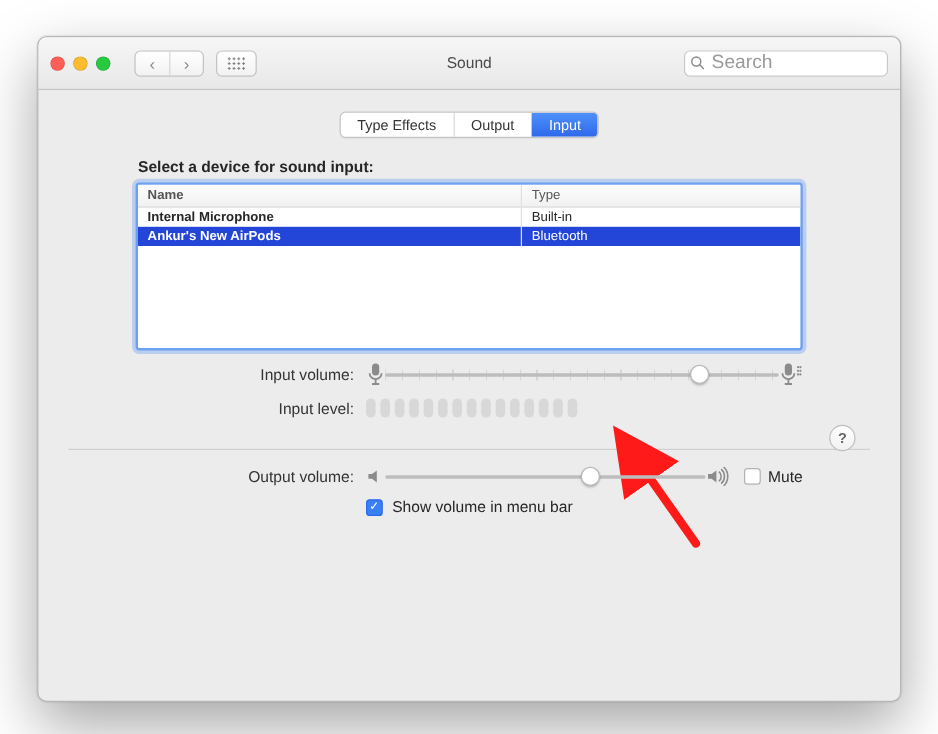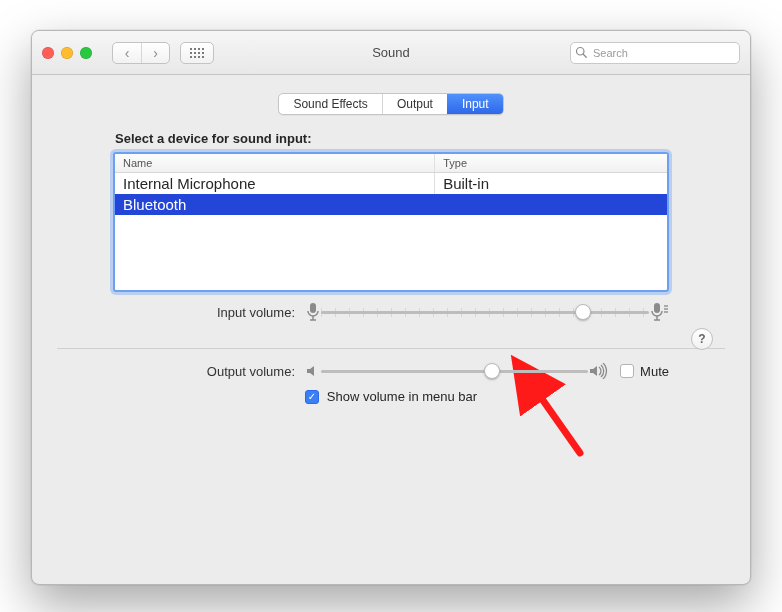--- a/index.html
+++ b/index.html
@@ -50,44 +50,44 @@
   .dot { width:12px; height:12px; border-radius:50%; box-shadow: inset 0 0 0 .5px rgba(0,0,0,.2);}
   .dot.red{background:#ff5f57}.dot.yellow{background:#ffbd2e}.dot.green{background:#28c940}
   .segbtns { display:flex; border:1px solid #c3c3c3; border-radius:5px; overflow:hidden; background:linear-gradient(#fff,#f2f2f2); height:22px;}
   .segbtns > div { width:28px; display:flex;align-items:center;justify-content:center; color:#8a8a8a;}
   .segbtns > div + div { border-left:1px solid #d6d6d6;}
   .gridbtn { border:1px solid #c3c3c3; border-radius:5px; width:34px; height:22px; background:linear-gradient(#fff,#f2f2f2); display:flex;align-items:center;justify-content:center;}
   .title { text-align:center; font-size:13px; color:#4a4a4a; }
   .search-wrap { justify-self:end; position:relative;}
   .search {
     height:22px; width:170px; border:1px solid #c9c9c9; border-radius:5px;
-    background:#fff; padding:0 6px 0 22px; font-size:11px; color:#333;
+    background:#fff; padding:0 6px 0 22px; font-size:16px; color:#333;
   }
   .search::placeholder{color:#9a9a9a;}
   .search-icon{position:absolute; left:5px; top:4px; color:#8a8a8a; font-size:12px;}
   
   .tabs-row { display:flex; justify-content:center; padding:18px 0 14px;}
   .tabs { display:flex; border:1px solid #c5c5c5; border-radius:5px; overflow:hidden; background:#fff; height:22px; box-shadow:0 1px 0 rgba(0,0,0,.04);}
   .tab { padding:0 14px; display:flex; align-items:center; font-size:12px; color:#333; cursor:default;}
   .tab + .tab { border-left:1px solid #d6d6d6;}
   .tab.active { background: linear-gradient(#4f91fb,#2e68ea); color:#fff; border-left-color:transparent;}
   
   .content { flex:1; padding:0 81px 10px; position:relative;}
   .panel-title { font-weight:600; font-size:13px; margin:2px 0 6px 2px;}
   .listbox {
     border:2px solid #6ea0f2; border-radius:3px; background:#fff;
     box-shadow: 0 0 0 3px rgba(94,151,246,.35);
     height:140px; overflow:hidden;
   }
   .listhead { display:flex; background:linear-gradient(#fdfdfd,#f1f1f1); border-bottom:1px solid #d6d6d6; font-size:11px; color:#555;}
   .listhead > div { padding:3px 8px;}
-  .col-name{flex:0 0 58%; border-right:1px solid #e0e0e0;}
+  .col-name{flex:0 0 58%; border-right:1px solid #e0e0e0;font-weight:bold;}
   .col-type{flex:1;}
   .rows {}
-  .row { display:flex; font-size:15px;}
+  .row { display:flex; font-size:11px;}
   .row > div { padding:2px 8px;}
   .row.selected { background:#2346d9; color:#fff;}
   
   .settings-label { margin:18px 0 12px 2px; color:#333;}
   .form-row { display:flex; align-items:center; margin:10px 0; }
   .form-label { flex:0 0 192px; text-align:right; padding-right:10px; color:#333;}
   .form-body { flex:1; display:flex; align-items:center; gap:0; position:relative;}
   .slider-track {
     position:relative; flex:1; height:3px; background:#bdbdbd; border-radius:2px;
   }
@@ -158,21 +158,21 @@
             <circle cx="7" cy="7" r="5" fill="none" stroke="currentColor" stroke-width="1.6"></circle>
             <line x1="11" y1="11" x2="15" y2="15" stroke="currentColor" stroke-width="1.6" stroke-linecap="round"></line>
           </svg>
       </span>
       <input class="search" type="text" placeholder="Search" style="">
     </div>
   </div>
 
   <div class="tabs-row">
     <div class="tabs">
-      <div class="tab">Sound Effects</div>
+      <div class="tab">Type Effects</div>
       <div class="tab">Output</div>
       <div class="tab active">Input</div>
     </div>
   </div>
 
   <div class="content">
 
     <div class="panel-wrap">
       <div class="panel-title">Select a device for sound input:</div>
 
@@ -180,20 +180,21 @@
         <div class="listhead">
           <div class="col-name">Name</div>
           <div class="col-type">Type</div>
         </div>
         <div class="rows">
           <div class="row">
             <div class="col-name">Internal Microphone</div>
             <div class="col-type">Built-in</div>
           </div>
           <div class="row selected">
+            <div class="col-name">Ankur's New AirPods</div>
             <div class="col-type">Bluetooth</div>
           </div>
         </div>
       </div>
 
 
       <div class="form-row">
         <div class="form-label">Input volume:</div>
         <div class="form-body">
           <span class="mic-icon">
@@ -217,20 +218,42 @@
                 <circle cx="16" cy="7" r="0.9" fill="#8b8b8b"></circle>
                 <circle cx="16" cy="10" r="0.9" fill="#8b8b8b"></circle>
                 <circle cx="18" cy="4" r="0.9" fill="#8b8b8b"></circle>
                 <circle cx="18" cy="7" r="0.9" fill="#8b8b8b"></circle>
                 <circle cx="18" cy="10" r="0.9" fill="#8b8b8b"></circle>
               </svg>
           </span>
         </div>
       </div>
 
+      <div class="form-row">
+        <div class="form-label">Input level:</div>
+        <div class="form-body">
+          <div class="level-meter">
+            <div class="level-seg"></div>
+            <div class="level-seg"></div>
+            <div class="level-seg"></div>
+            <div class="level-seg"></div>
+            <div class="level-seg"></div>
+            <div class="level-seg"></div>
+            <div class="level-seg"></div>
+            <div class="level-seg"></div>
+            <div class="level-seg"></div>
+            <div class="level-seg"></div>
+            <div class="level-seg"></div>
+            <div class="level-seg"></div>
+            <div class="level-seg"></div>
+            <div class="level-seg"></div>
+            <div class="level-seg"></div>
+          </div>
+        </div>
+      </div>
 
       <div class="help-btn">?</div>
 
       <div class="arrow-ann" style="left:412px; top:250px;">
         <svg width="70" height="80">
           <defs>
               <marker id="ah" markerWidth="8" markerHeight="8" refX="2" refY="4" orient="auto">
             <path d="M0,0 L8,4 L0,8 Z" fill="#ff1a1a"></path>
               </marker>
             </defs>

